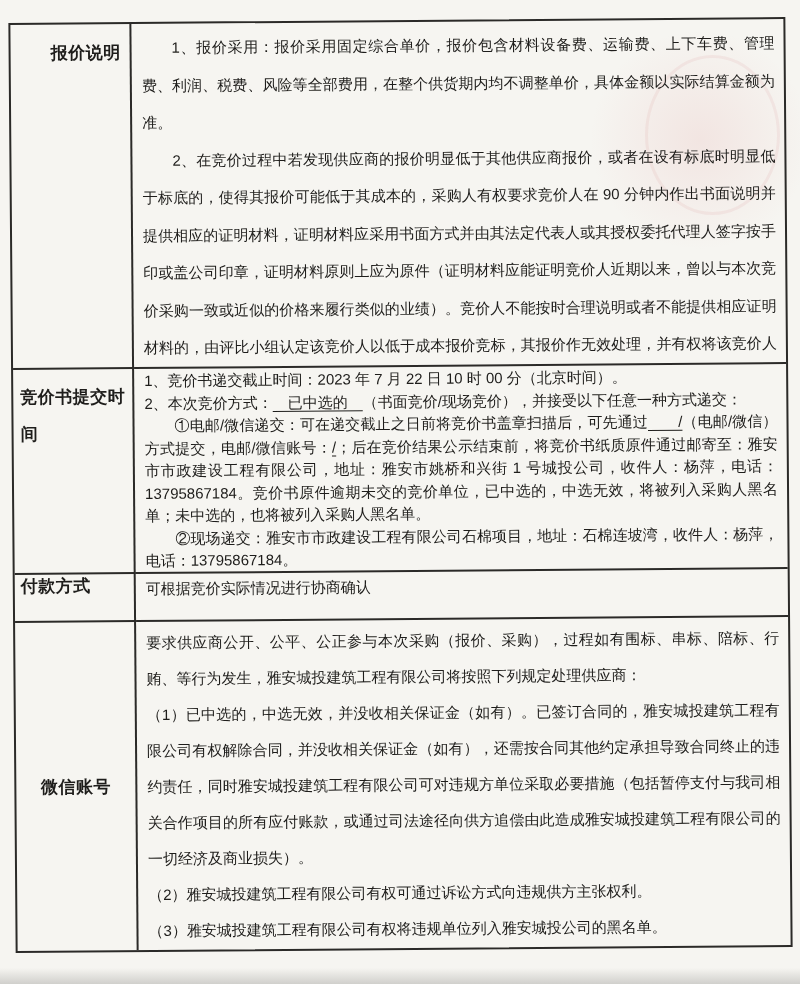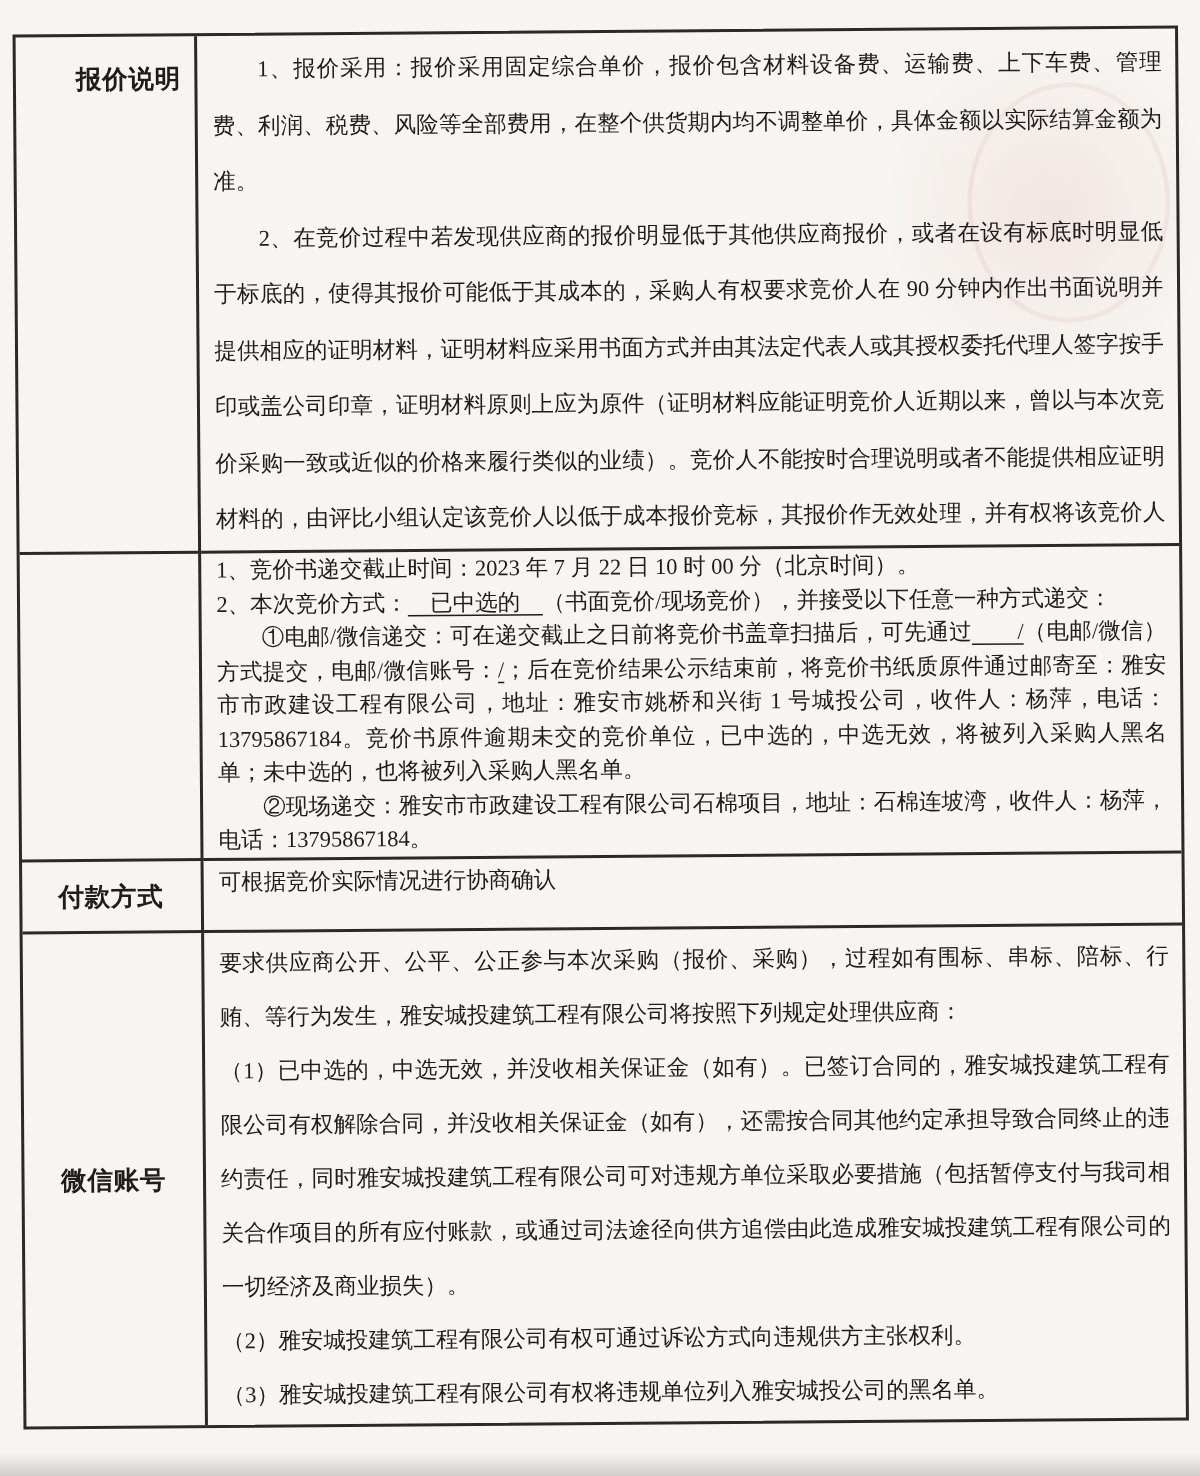--- a/index.html
+++ b/index.html
@@ -9,21 +9,21 @@
     --bleed: #dd9191;
   }
   * { box-sizing: border-box; }
   html,body { margin:0; padding:0; }
   .page {
     position: relative;
     width: 800px;
     height: 984px;
     background: var(--paper);
     overflow: hidden;
-    font-family: Liberation Serif, serif;
+    font-family: Liberation Sans, sans-serif;
     color: var(--ink);
   }
   
   .bleed-blob {
     position: absolute; left: 590px; top: 30px; width: 220px; height: 220px;
     border-radius: 50%;
     background: radial-gradient(closest-side, rgba(221,145,145,0.16), rgba(221,145,145,0));
     pointer-events: none;
   }
   .bleed-ring {
@@ -59,21 +59,21 @@
   .content-cell {
     border-bottom: 2px solid var(--border);
     font-size: 15px;
     text-align: justify;
     padding: 0 9px 0 10px;
   }
   .row-integrity .cell { border-bottom: none; }
   .lc-quote   { padding: 17px 0 0 40px; }
   .lc-bid     { padding: 9px 0 0 7px; }
   .lc-bid span { display: block; line-height: 37px; }
-  .lc-pay     { display: flex; align-items: center; padding-left: 24px; }
+  .lc-pay     { display: flex; align-items: flex-start; padding-left: 6px; }
   .lc-integrity { display: flex; align-items: center; justify-content: center; }
   .content-cell p { margin: 0; }
   .content-quote    { padding-top: 5px; }
   .content-quote p  { line-height: 37.5px; }
   .content-bid      { padding-top: 1px; }
   .content-bid p    { line-height: 22.5px; }
   .content-pay      { padding-top: 4px; line-height: 22px; }
   .content-integrity   { padding-top: 3px; }
   .content-integrity p { line-height: 36px; }
   .indent { text-indent: 2em; }
@@ -93,20 +93,21 @@
         <span>报价说明</span>
       </div>
       <div class="cell content-cell content-quote">
           <p class="indent"><span>1、报价采用：报价采用固定综合单价，报价包含材料设备费、运输费、上下车费、管理费、利润、税费、风险等全部费用，在整个供货期内均不调整单价，具体金额以实际结算金额为准。</span></p>
           <p class="indent"><span>2、在竞价过程中若发现供应商的报价明显低于其他供应商报价，或者在设有标底时明显低于标底的，使得其报价可能低于其成本的，采购人有权要求竞价人在 90 分钟内作出书面说明并提供相应的证明材料，证明材料应采用书面方式并由其法定代表人或其授权委托代理人签字按手印或盖公司印章，证明材料原则上应为原件（证明材料应能证明竞价人近期以来，曾以与本次竞价采购一致或近似的价格来履行类似的业绩）。竞价人不能按时合理说明或者不能提供相应证明材料的，由评比小组认定该竞价人以低于成本报价竞标，其报价作无效处理，并有权将该竞价人列入雅安城投公司黑名单。</span></p>
         </div>
     </div>
 
     <div class="row row-bid">
       <div class="cell label-cell lc-bid">
+        <span>竞价书提交时间</span>
       </div>
       <div class="cell content-cell content-bid">
           <p class=""><span>1、竞价书递交截止时间：2023 年 7 月 22 日 10 时 00 分（北京时间）。</span></p>
           <p class=""><span>2、本次竞价方式：</span><span class="u">　已中选的　</span><span>（书面竞价/现场竞价），并接受以下任意一种方式递交：</span></p>
           <p class="indent"><span>①电邮/微信递交：可在递交截止之日前将竞价书盖章扫描后，可先通过</span><span class="u">　　/</span><span>（电邮/微信）方式提交，电邮/微信账号：</span><span class="u">/</span><span>；后在竞价结果公示结束前，将竞价书纸质原件通过邮寄至：雅安市市政建设工程有限公司，地址：雅安市姚桥和兴街 1 号城投公司，收件人：杨萍，电话：13795867184。竞价书原件逾期未交的竞价单位，已中选的，中选无效，将被列入采购人黑名单；未中选的，也将被列入采购人黑名单。</span></p>
           <p class="indent"><span>②现场递交：雅安市市政建设工程有限公司石棉项目，地址：石棉连坡湾，收件人：杨萍，电话：13795867184。</span></p>
         </div>
     </div>
 
     <div class="row row-pay">

